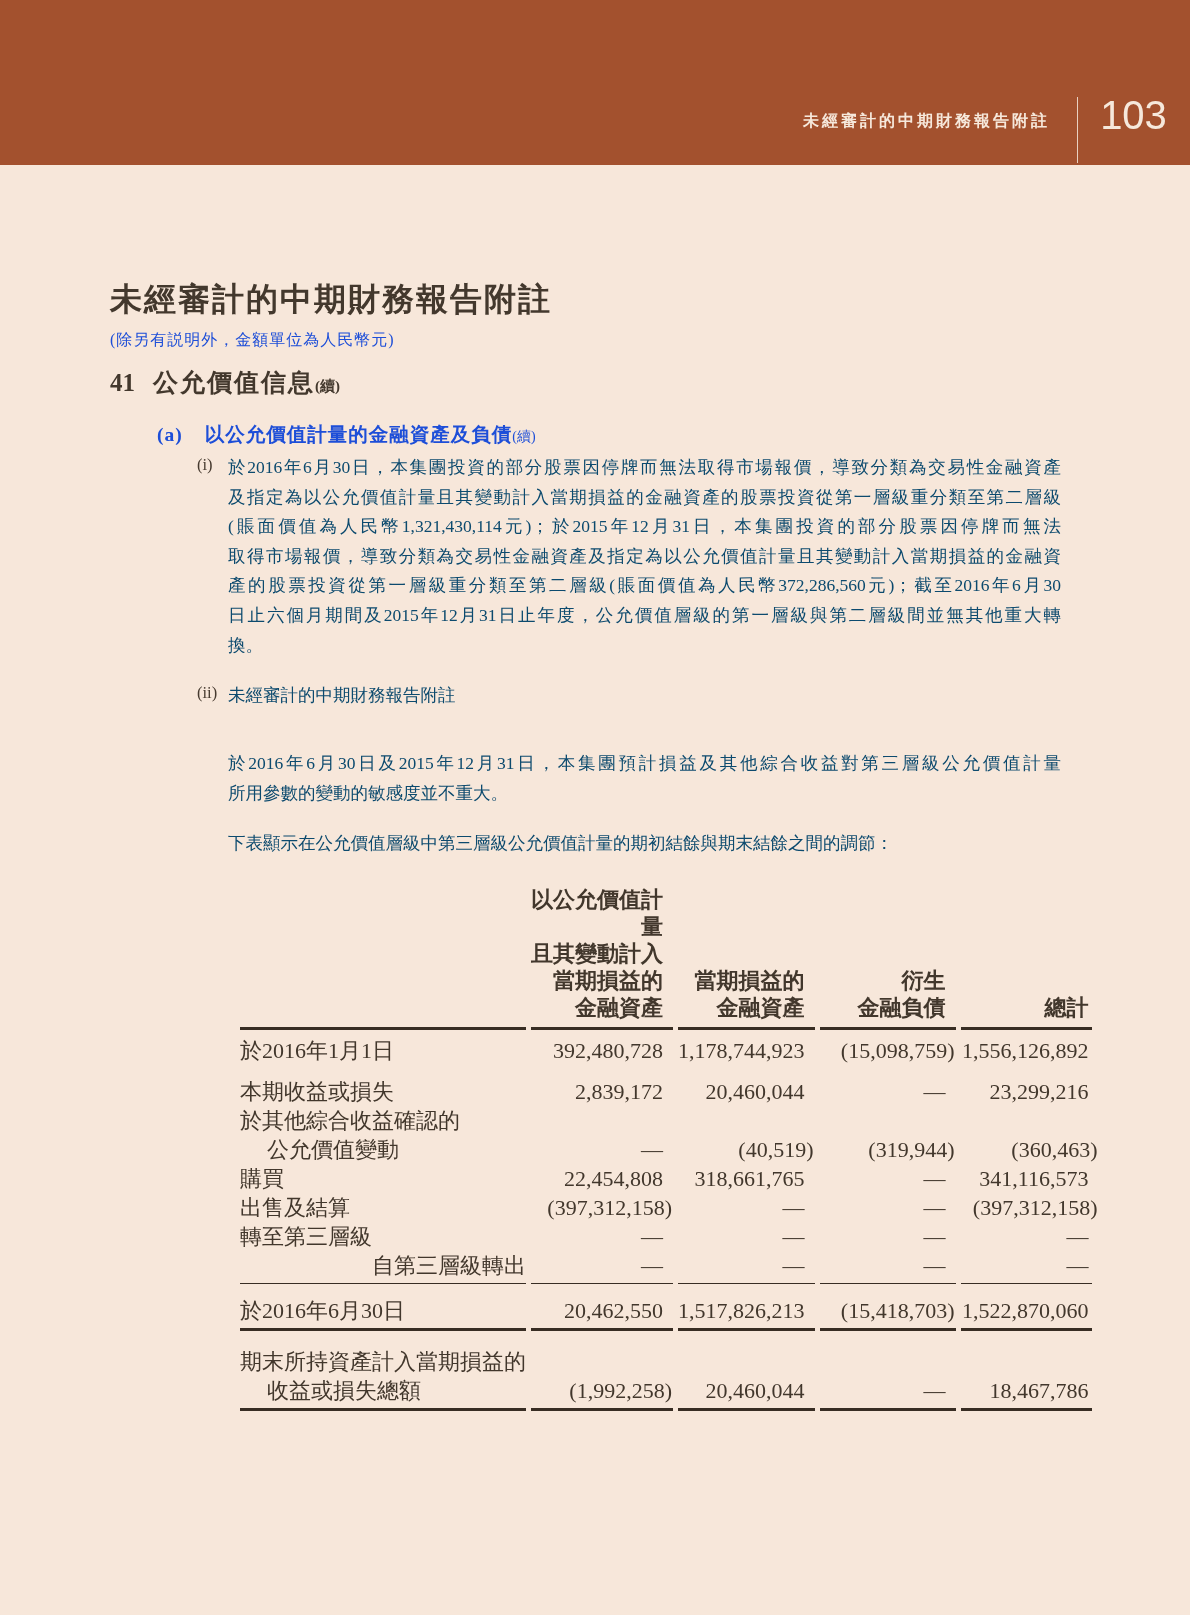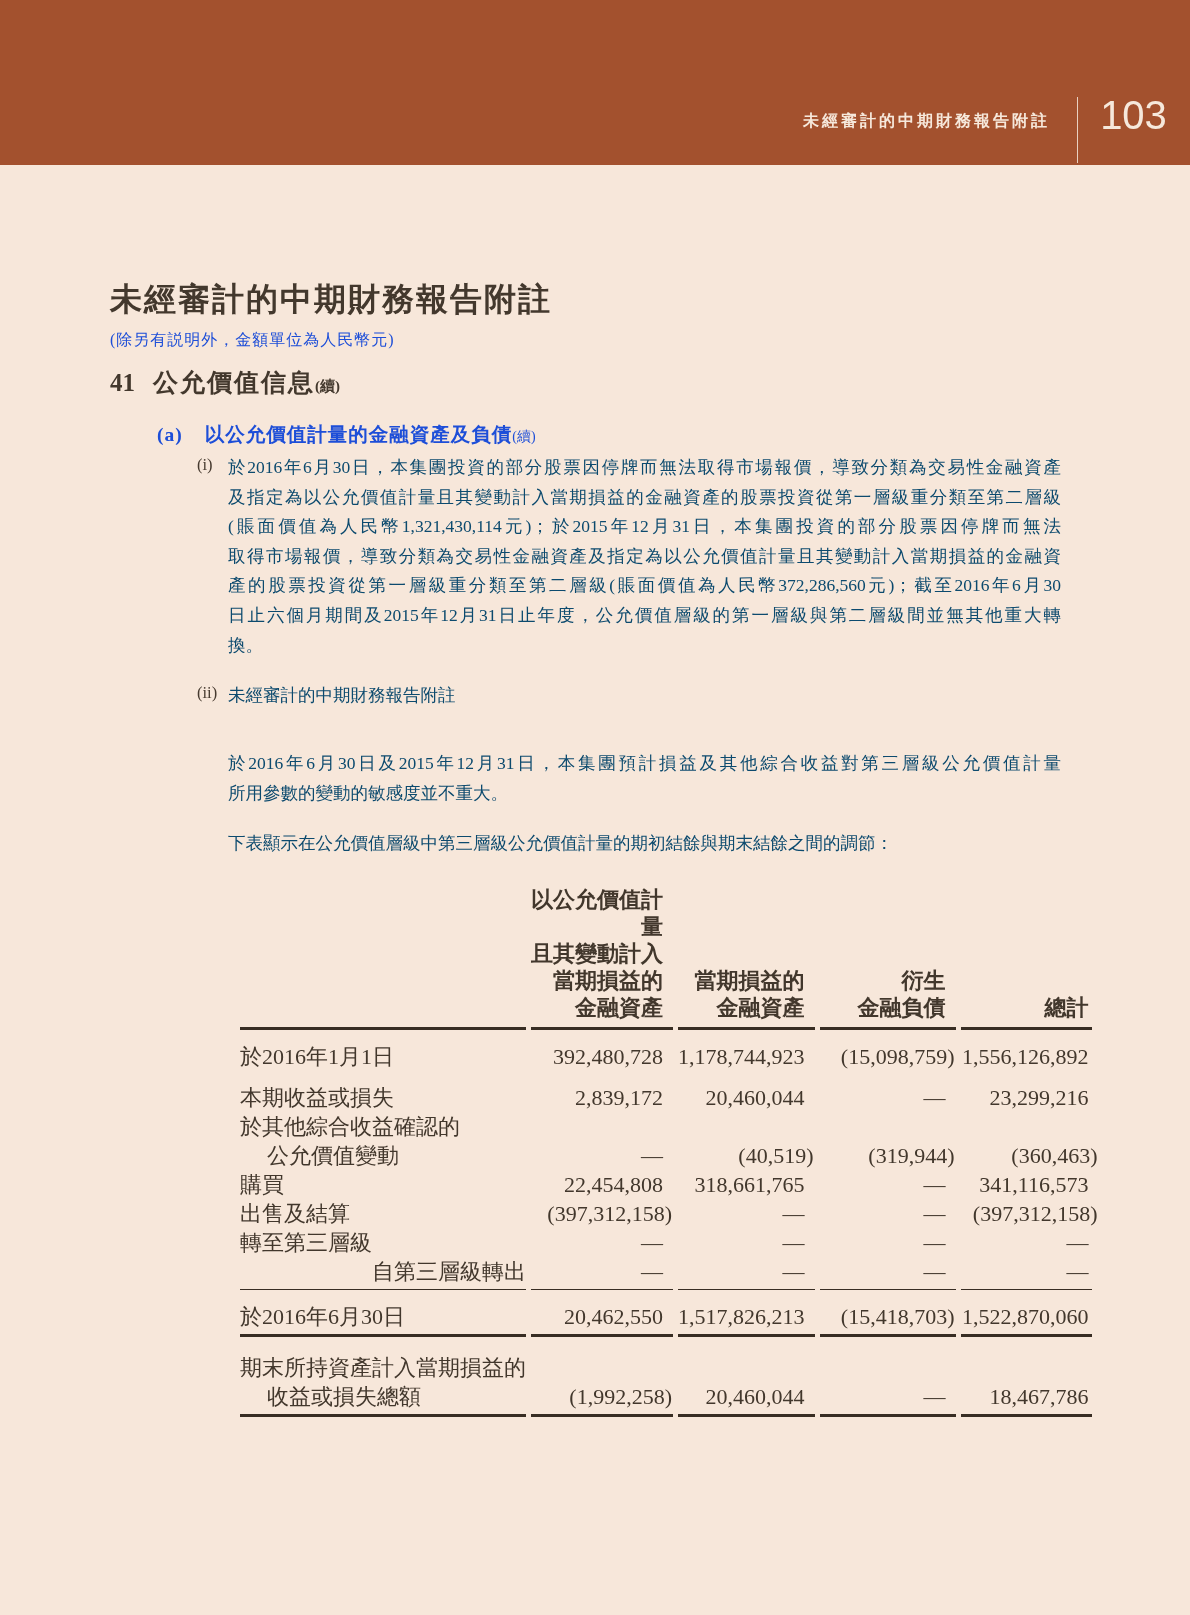--- a/index.html
+++ b/index.html
@@ -91,21 +91,21 @@
   .recon-table th.h-label{padding-right:0;}
   .recon-table th.h-c4{padding-right:3px;}
   .recon-table td{
     text-align:right;line-height:29px;vertical-align:bottom;
     padding:0 10px 0 0;white-space:nowrap;
   }
   .recon-table td.lab{text-align:left;padding-right:0;}
   .recon-table td.lab.ind{padding-left:27px;}
   .recon-table td.c4{padding-right:3px;}
   .recon-table span.neg{display:inline-block;margin-right:-9px;}
-  .recon-table tr.gap-lg td{padding-top:12px;}
+  .recon-table tr.gap-lg td{padding-top:6px;}
   .recon-table tr.gap-md td{padding-top:12px;}
   .recon-table tr.gap-xl td{padding-top:16px;}
   .recon-table tr.rule-thin-below td{border-bottom:1px solid var(--rule);padding-bottom:3px;text-align:right;}
   .recon-table tr.rule-thick-below td{border-bottom:3px solid var(--rule);padding-bottom:3px;}
 </style>
 </head>
 <body>
 
 <div class="page">
 

